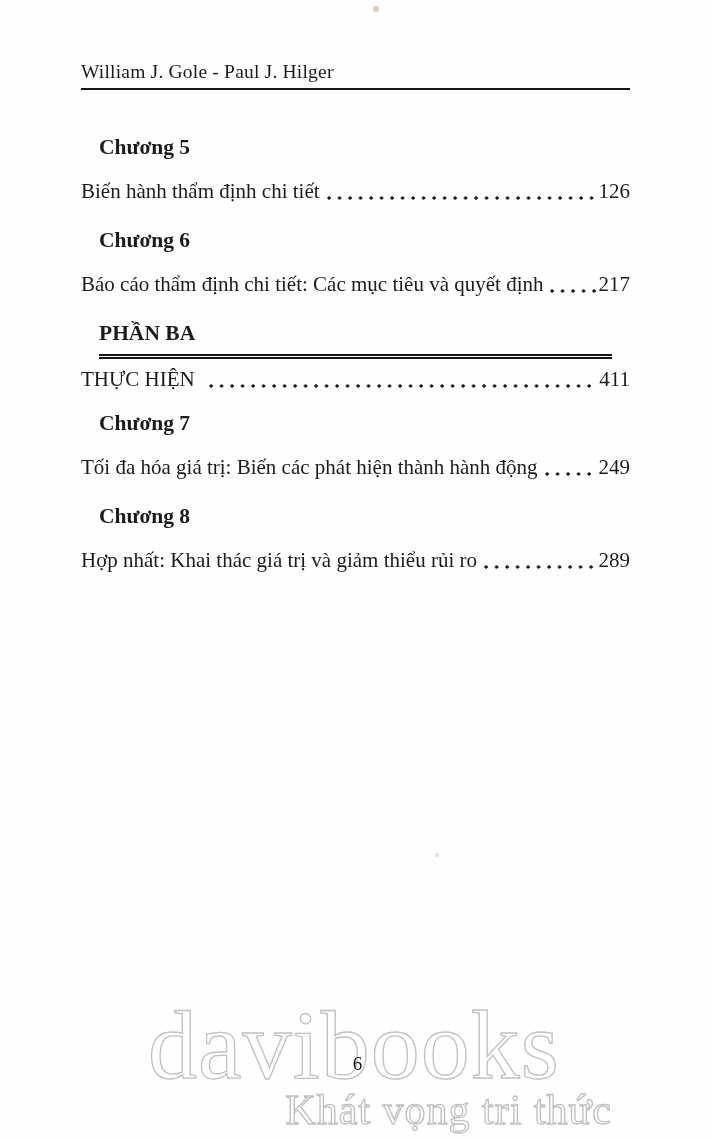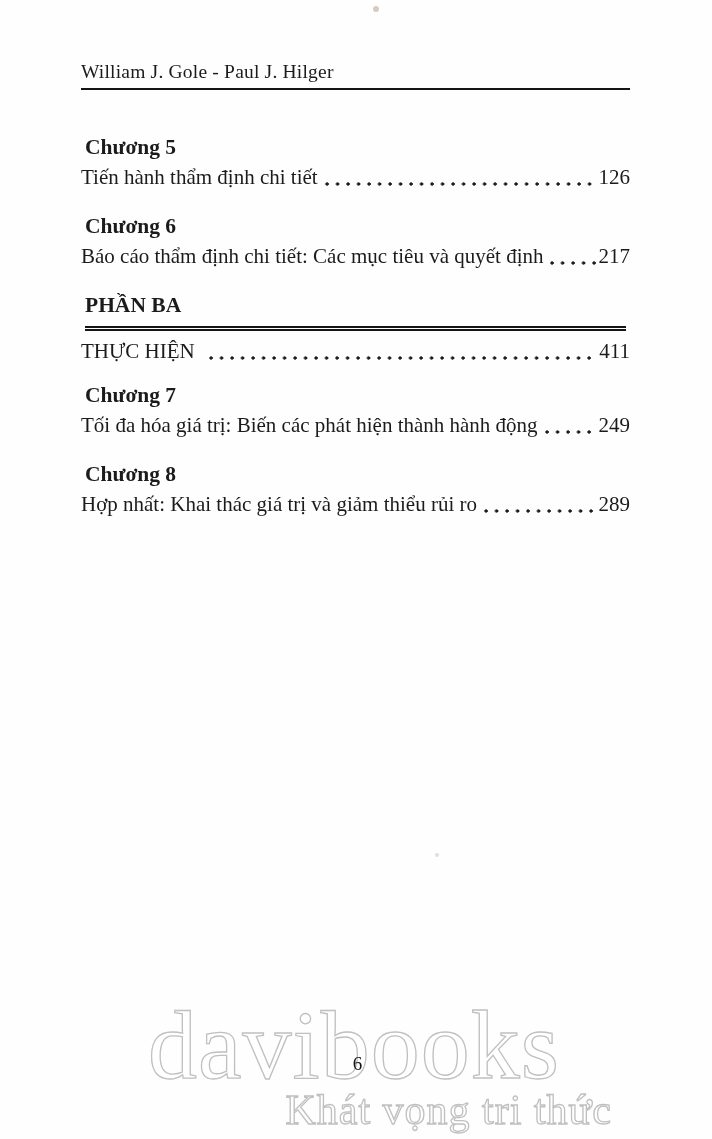--- a/index.html
+++ b/index.html
@@ -31,21 +31,21 @@
     letter-spacing: 0.2px;
   }
   .toc-list { margin-top: 44px; }
   .block { margin-top: 23px; }
   .block:first-child { margin-top: 0; }
   .block.after-part { margin-top: 18px; }
   .heading {
     font-size: 21.5px;
     font-weight: bold;
     line-height: 26px;
-    margin: 4px;
+    margin: 18px;
   }
   .block.part .heading {
     border-bottom: 5px double #151515;
     padding-bottom: 8px;
     margin-bottom: 7px;
   }
   .row {
     display: flex;
     font-size: 21px;
     line-height: 26px;
@@ -128,21 +128,21 @@
   <div class="speck speck-1"></div>
   <div class="speck speck-2"></div>
 
   <div class="content">
     <div class="running-header">William J. Gole - Paul J. Hilger</div>
 
     <div class="toc-list">
   <div class="block">
     <div class="heading">Chương 5</div>
     <div class="row">
-      <span class="title">Tiến hành thẩm định chi tiết</span>
+      <span class="title">Biến hành thẩm định chi tiết</span>
       <span class="leader"></span>
       <span class="pagenum">126</span>
     </div>
   </div>
 
   <div class="block">
     <div class="heading">Chương 6</div>
     <div class="row">
       <span class="title">Báo cáo thẩm định chi tiết: Các mục tiêu và quyết định</span>
       <span class="leader"></span>

